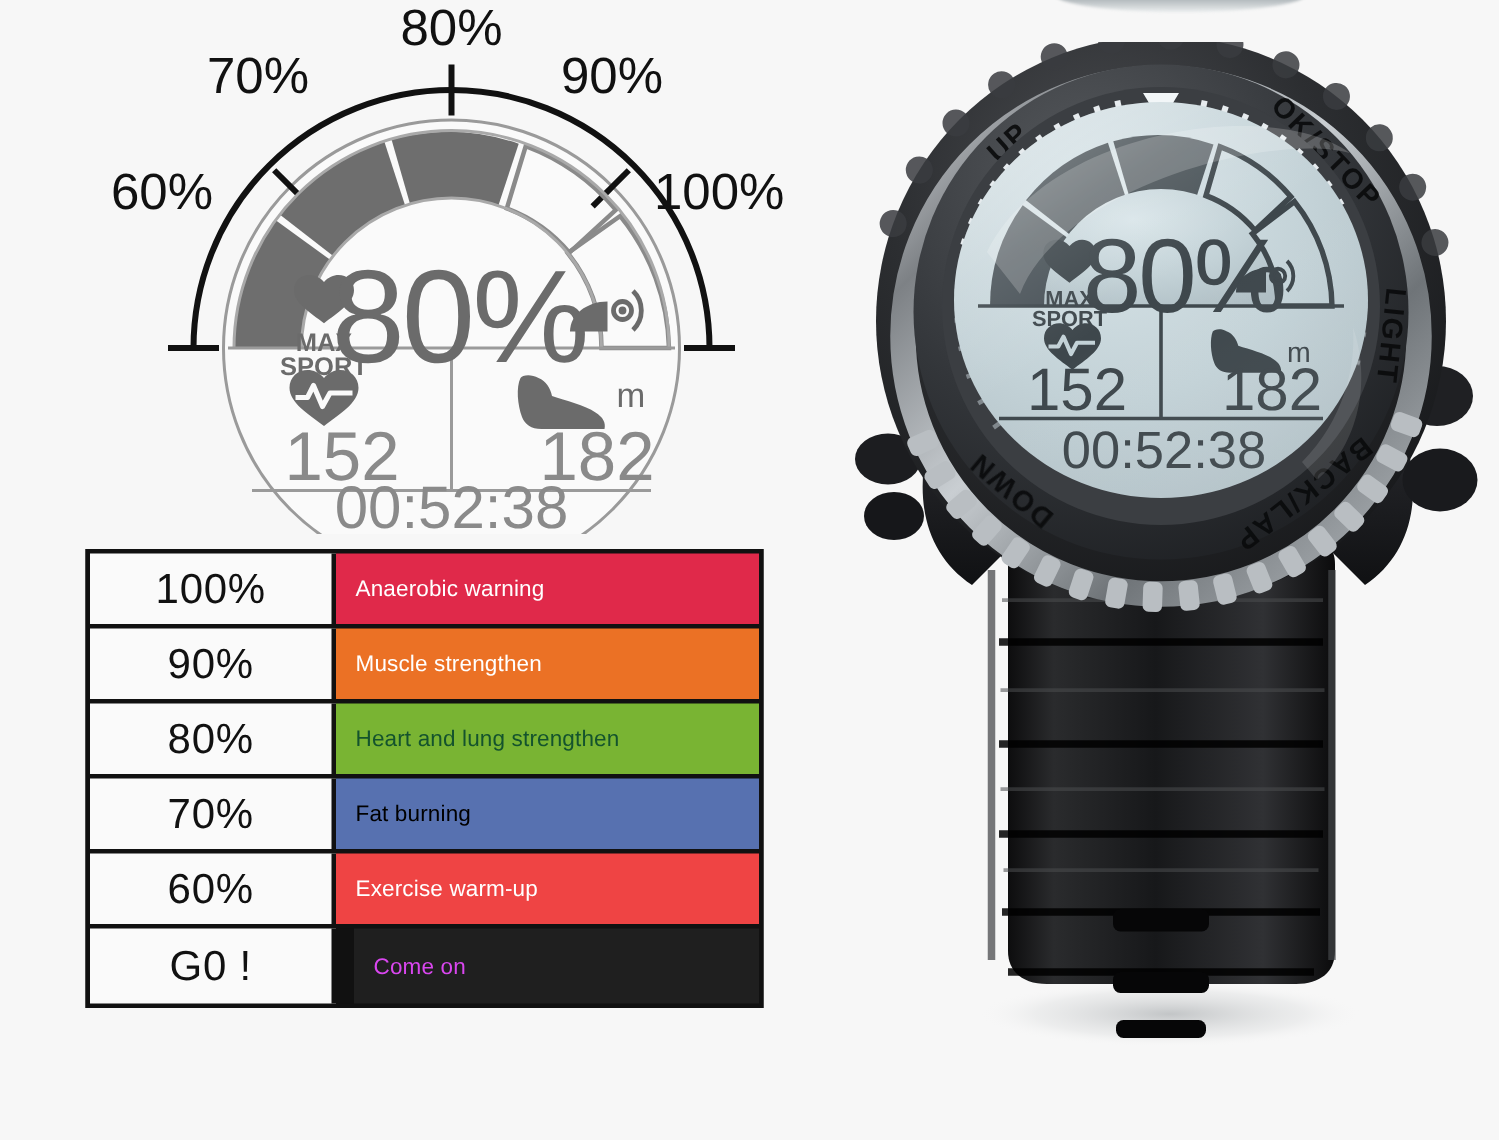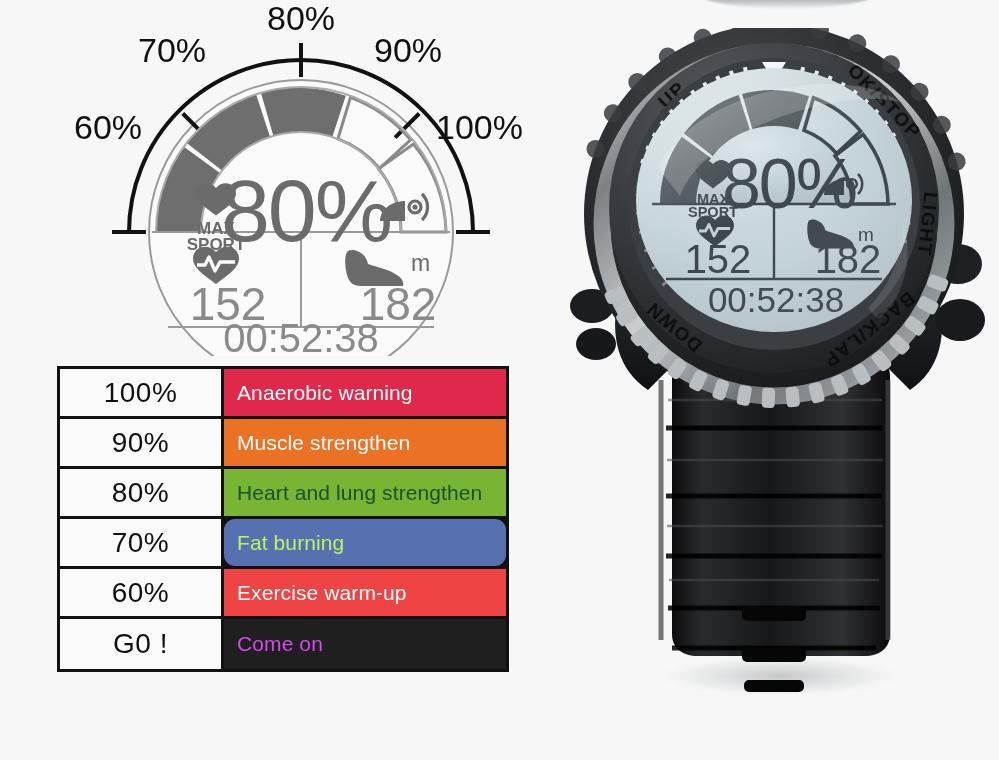--- a/index.html
+++ b/index.html
@@ -38,41 +38,41 @@
     left: 57px; top: 366px;
     width: 452px;
     border: 3px solid #111;
     background: #111;
   }
   .legend-row {
     display: flex;
     height: 50px;
     border-bottom: 3px solid #111;
   }
-  .legend-row:last-child { border-bottom: none; }
+  .legend-row:last-child { border-bottom: none; gap: 12px; }
   .legend-pct {
     width: 164px;
     flex: 0 0 164px;
     background: #fafafa;
     color: #111;
     display: flex;
     align-items: center;
     justify-content: center;
     font-size: 28px;
     font-weight: 400;
     letter-spacing: .5px;
     border-right: 3px solid #111;
   }
   .legend-label {
     flex: 1 1 auto;
     display: flex;
     align-items: center;
     padding-left: 13px;
     color: #ffffff;
-    font-size: 21px;
+    font-size: 15px;
     font-weight: 400;
     letter-spacing: .1px;
   }
 
   
   .watch {
     position: absolute;
     left: 548px; top: 28px;
     width: 452px; height: 732px;
   }
@@ -183,21 +183,21 @@
   <div class="legend-row">
     <div class="legend-pct">90%</div>
     <div class="legend-label" style="background: rgb(235, 113, 37); color: rgb(255, 255, 255);">Muscle strengthen</div>
   </div>
   <div class="legend-row">
     <div class="legend-pct">80%</div>
     <div class="legend-label" style="background: rgb(121, 180, 51); color: #14532d;">Heart and lung strengthen</div>
   </div>
   <div class="legend-row">
     <div class="legend-pct">70%</div>
-    <div class="legend-label" style="background: rgb(87, 113, 176); color: #bef264; border-radius: 11px;">Fat burning</div>
+    <div class="legend-label" style="background: rgb(87, 113, 176); color: #000000;">Fat burning</div>
   </div>
   <div class="legend-row">
     <div class="legend-pct">60%</div>
     <div class="legend-label" style="background: #ef4444; color: rgb(255, 255, 255);">Exercise warm-up</div>
   </div>
   <div class="legend-row">
     <div class="legend-pct">G0 !</div>
     <div class="legend-label" style="background: rgb(31, 31, 31); color: #d946ef;">Come on</div>
   </div>
 </div>

